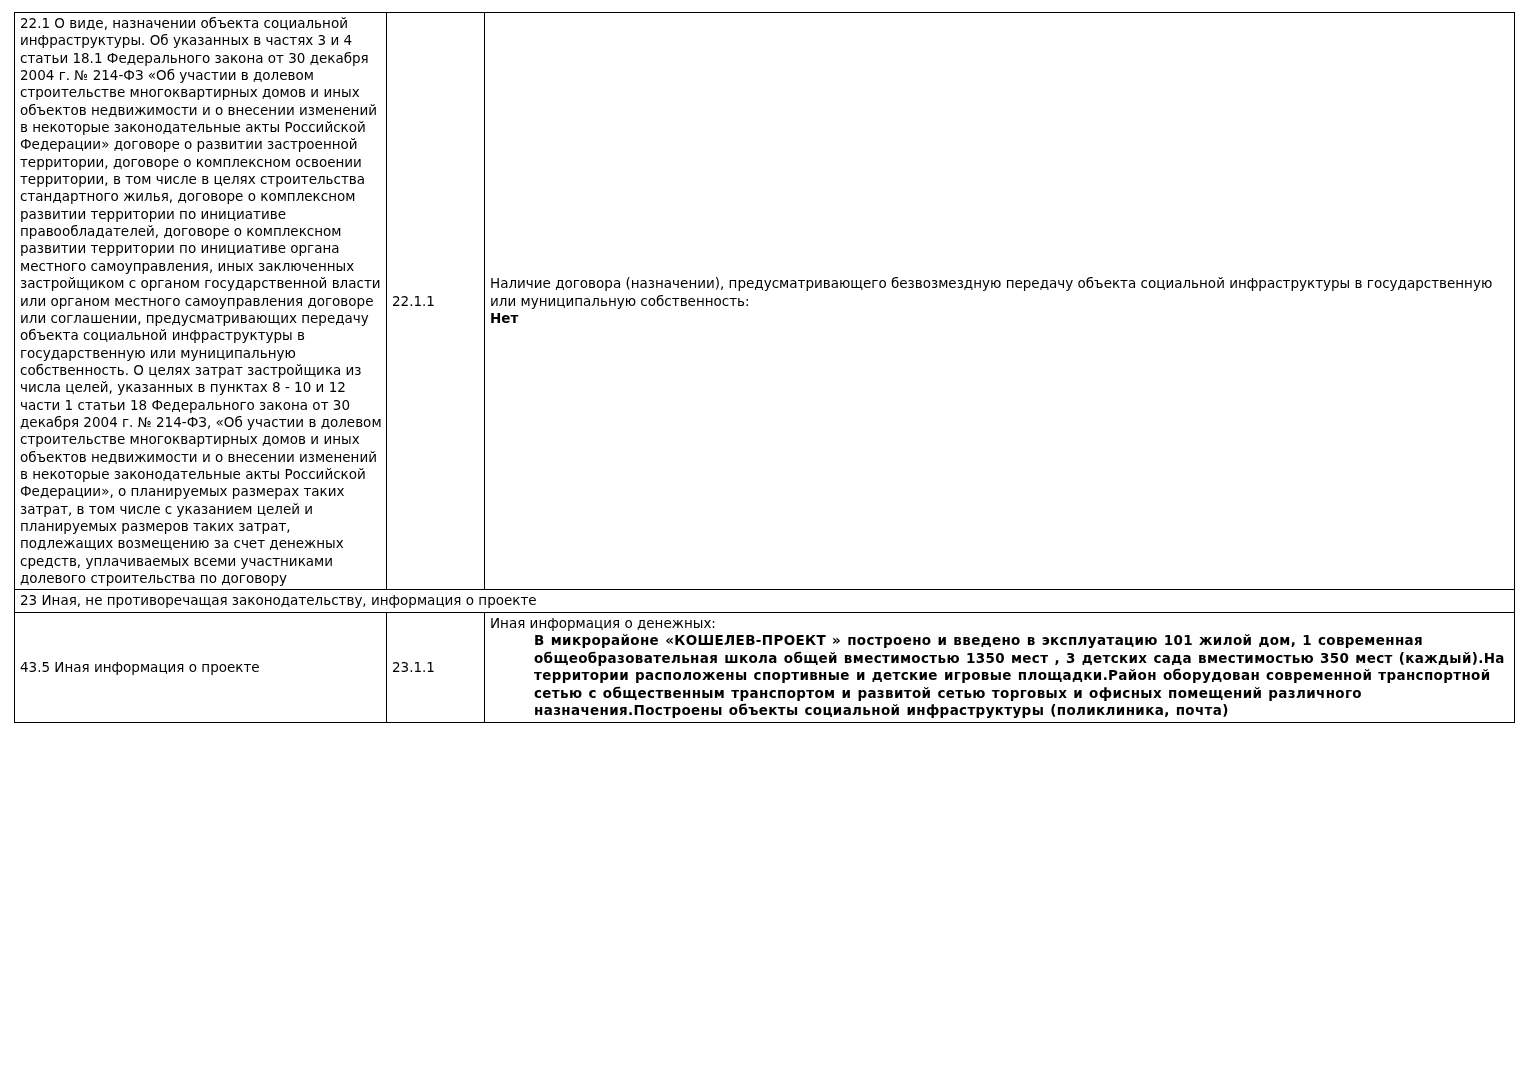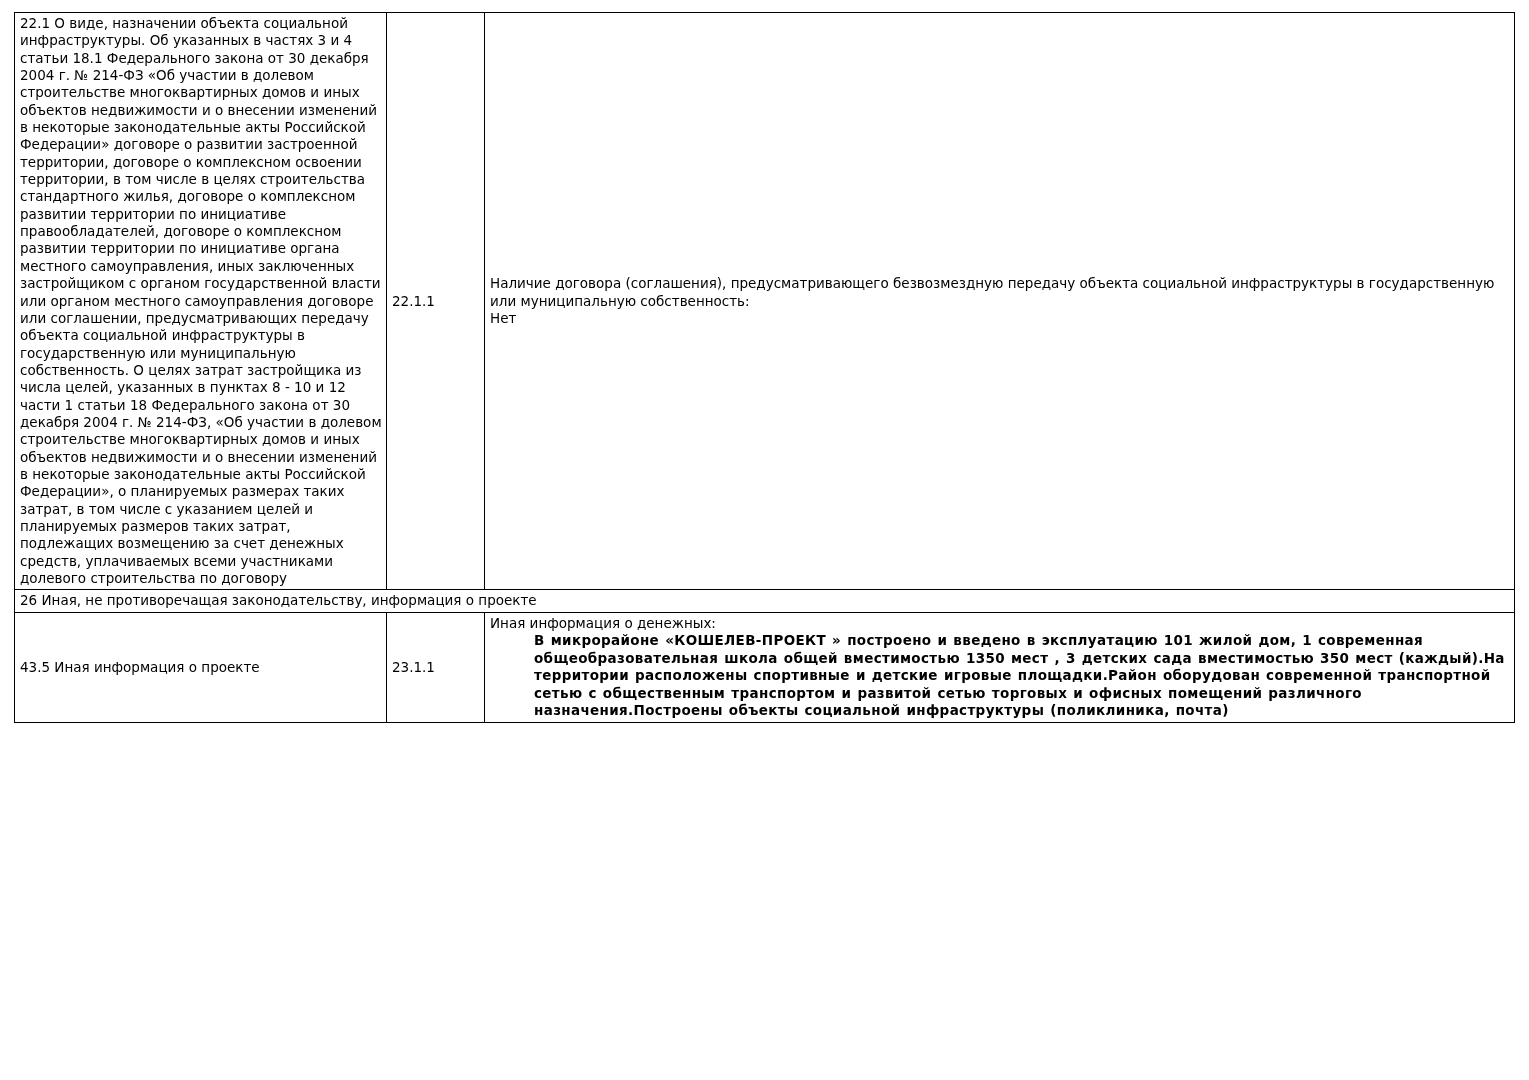--- a/index.html
+++ b/index.html
@@ -44,21 +44,21 @@
   .cell-value {
     vertical-align: top;
   }
   .mid {
     vertical-align: middle !important;
   }
   .value-text {
     display: block;
   }
   .bold {
-    font-weight: normal;
+    font-weight: bold;
   }
   .section-row td {
     padding-top: 2px;
     padding-bottom: 2px;
   }
   .spaced {
     font-weight: bold;
     letter-spacing: 0.35px;
     word-spacing: 1px;
     line-height: 1.30;
@@ -73,26 +73,26 @@
     <colgroup>
       <col class="col-label">
       <col class="col-code">
       <col class="col-value">
     </colgroup>
     <tbody>
       <tr>
         <td class="cell-label">22.1 О виде, назначении объекта социальной инфраструктуры. Об указанных в частях 3 и 4 статьи 18.1 Федерального закона от 30 декабря 2004 г. № 214-ФЗ «Об участии в долевом строительстве многоквартирных домов и иных объектов недвижимости и о внесении изменений в некоторые законодательные акты Российской Федерации» договоре о развитии застроенной территории, договоре о комплексном освоении территории, в том числе в целях строительства стандартного жилья, договоре о комплексном развитии территории по инициативе правообладателей, договоре о комплексном развитии территории по инициативе органа местного самоуправления, иных заключенных застройщиком с органом государственной власти или органом местного самоуправления договоре или соглашении, предусматривающих передачу объекта социальной инфраструктуры в государственную или муниципальную собственность. О целях затрат застройщика из числа целей, указанных в пунктах 8 - 10 и 12 части 1 статьи 18 Федерального закона от 30 декабря 2004 г. № 214-ФЗ, «Об участии в долевом строительстве многоквартирных домов и иных объектов недвижимости и о внесении изменений в некоторые законодательные акты Российской Федерации», о планируемых размерах таких затрат, в том числе с указанием целей и планируемых размеров таких затрат, подлежащих возмещению за счет денежных средств, уплачиваемых всеми участниками долевого строительства по договору</td>
         <td class="cell-code mid">22.1.1</td>
         <td class="cell-value mid">
-          <span class="value-text">Наличие договора (соглашения), предусматривающего безвозмездную передачу объекта социальной инфраструктуры в государственную или муниципальную собственность:</span>
+          <span class="value-text">Наличие договора (назначении), предусматривающего безвозмездную передачу объекта социальной инфраструктуры в государственную или муниципальную собственность:</span>
           <span class="value-text bold">Нет</span>
         </td>
       </tr>
       <tr class="section-row">
-        <td colspan="3">26 Иная, не противоречащая законодательству, информация о проекте</td>
+        <td colspan="3">23 Иная, не противоречащая законодательству, информация о проекте</td>
       </tr>
       <tr>
         <td class="cell-label mid">43.5 Иная информация о проекте</td>
         <td class="cell-code mid">23.1.1</td>
         <td class="cell-value">
           <span class="value-text">Иная информация о денежных:</span>
           <span class="value-text spaced">В микрорайоне «КОШЕЛЕВ-ПРОЕКТ » построено и введено в эксплуатацию 101 жилой дом, 1 современная общеобразовательная школа общей вместимостью 1350 мест , 3 детских сада вместимостью 350 мест (каждый).На территории расположены спортивные и детские игровые площадки.Район оборудован современной транспортной сетью с общественным транспортом и развитой сетью торговых и офисных помещений различного назначения.Построены объекты социальной инфраструктуры (поликлиника, почта)</span>
         </td>
       </tr>
     </tbody>

